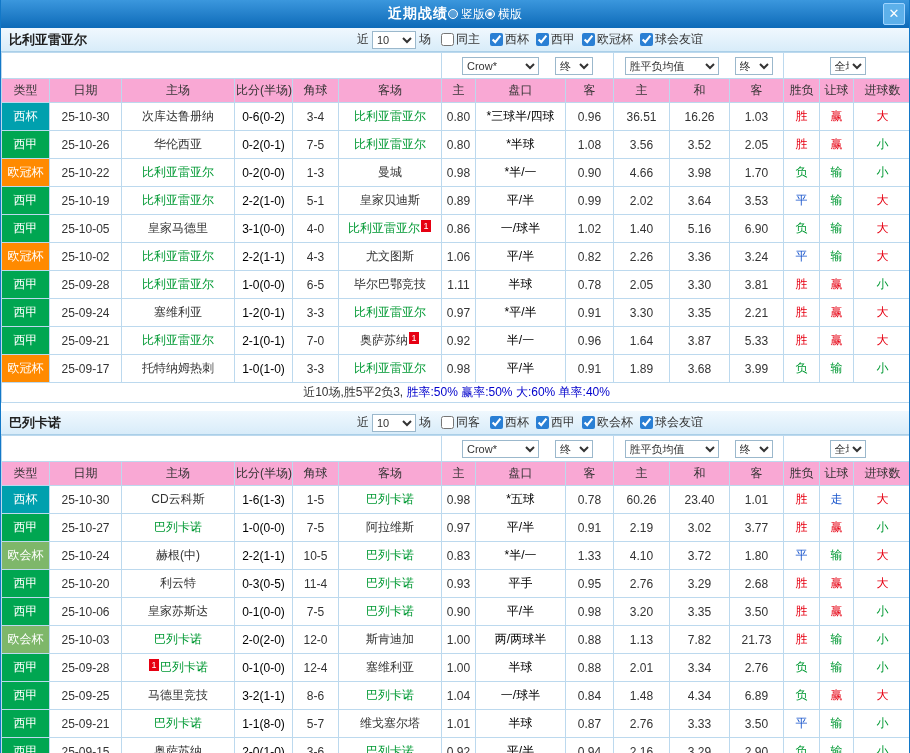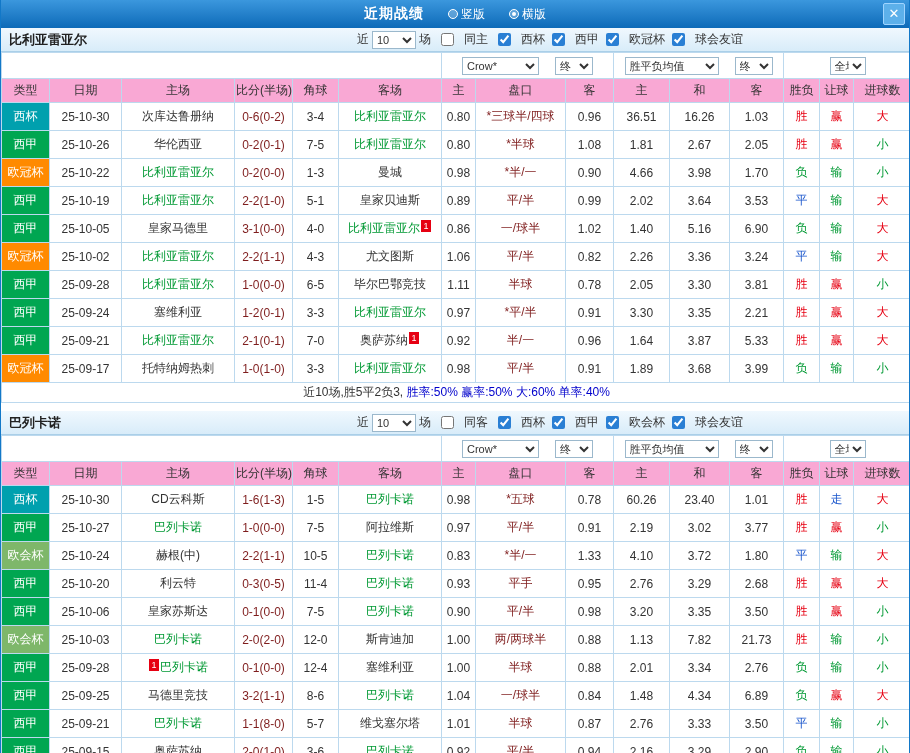--- a/index.html
+++ b/index.html
@@ -2,42 +2,42 @@
 <html><head>
 <meta charset="utf-8">
 <style>
   *{box-sizing:border-box;margin:0;padding:0}
   html,body{width:910px;height:753px}
   body{
     overflow:hidden;background:#fff;color:#333;
     font-family:"Liberation Sans","DejaVu Sans",sans-serif;font-size:12px;
     border-left:1px solid #1278c8;border-right:1px solid #1278c8;
   }
-  .topbar{height:28px;background:linear-gradient(#3b97dd,#0d6ab8);display:flex;align-items:center;justify-content:center;gap:24px;position:relative;color:#fff}
+  .topbar{height:28px;background:linear-gradient(#3b97dd,#0d6ab8);display:flex;align-items:center;justify-content:center;gap:0;position:relative;color:#fff}
   .topbar .title{font-weight:bold;font-size:14px;letter-spacing:1px}
   .radio{display:inline-flex;align-items:center;gap:3px;cursor:pointer}
   .rdot{width:10px;height:10px;border:1px solid #fff;border-radius:50%;display:inline-block;position:relative;background:rgba(255,255,255,.25)}
   .rdot.on::after{content:"";position:absolute;inset:2px;background:#fff;border-radius:50%}
   .close{position:absolute;right:4px;top:3px;width:22px;height:22px;background:#5db0ea;border:1px solid #9fd4ff;color:#fff;font-weight:bold;text-align:center;line-height:19px;cursor:pointer;border-radius:2px;font-size:13px}
   .team-bar{height:24px;background:linear-gradient(#f0f8fe,#d8ecf9);border-bottom:1px solid #aacfe8;display:flex;align-items:center;padding:0 8px}
   .team-name{font-weight:bold;color:#222;width:348px;font-size:13px}
   .controls{display:flex;align-items:center;gap:3px;white-space:nowrap}
-  .controls label{display:inline-flex;align-items:center;gap:10px;margin-left:7px;cursor:pointer}
+  .controls label{display:inline-flex;align-items:center;gap:2px;margin-left:7px;cursor:pointer}
   .controls input[type=checkbox]{width:13px;height:13px;accent-color:#2a7fd4}
   select{font-size:11px;height:18px;border:1px solid #9bb8cc;background:#fff;color:#333}
   .sel-games{width:44px}.sel-book{width:77px}.sel-final{width:38px}.sel-avg{width:94px}.sel-scope{width:36px}
   table.grid{width:100%;border-collapse:collapse;table-layout:fixed}
   .grid td,.grid th{border:1px solid #bcd9ee;text-align:center;height:28px;overflow:hidden;white-space:nowrap;padding:0 1px}
   .head-row th{background:#f9a8d4;font-weight:normal;color:#333;height:24px}
   .dd-row td{height:26px}
   .ddwrap{display:flex;justify-content:center;align-items:center;gap:16px}
   .badge-cell{color:#fff}
   .t-green{color:#009933}
   .c-red{color:#e60012}.c-green{color:#009933}.c-blue{color:#1a56cc}
-  .score,.line{color:#7f1d1d}
+  .score,.line{color:#000000}
   .rc{display:inline-block;min-width:10px;height:12px;line-height:12px;background:#e60012;color:#fff;font-size:9px;padding:0 1px;vertical-align:3px;margin:0 1px;text-align:center}
   .summary td{height:20px}
   .sum-dark{color:#333}.sum-blue{color:#0000cc}
   .gap{height:8px;background:#fff}
 </style>
 </head>
 <body>
 
 <div class="topbar">
   <span class="title">近期战绩</span>
@@ -155,22 +155,22 @@
           <tr>
             <td class="badge-cell" style="background: rgb(0, 166, 81);">西甲</td>
             <td>25-10-26</td>
             <td><span>华伦西亚</span></td>
             <td class="score">0-2(0-1)</td>
             <td>7-5</td>
             <td><span class="t-green">比利亚雷亚尔</span></td>
             <td>0.80</td>
             <td class="line">*半球</td>
             <td>1.08</td>
-            <td>1.81</td>
-            <td>2.67</td>
+            <td>3.56</td>
+            <td>3.52</td>
             <td>2.05</td>
             <td class="c-red">胜</td>
             <td class="c-red">赢</td>
             <td class="c-green">小</td>
           </tr>
           <tr>
             <td class="badge-cell" style="background: rgb(255, 138, 0);">欧冠杯</td>
             <td>25-10-22</td>
             <td><span class="t-green">比利亚雷亚尔</span></td>
             <td class="score">0-2(0-0)</td>

